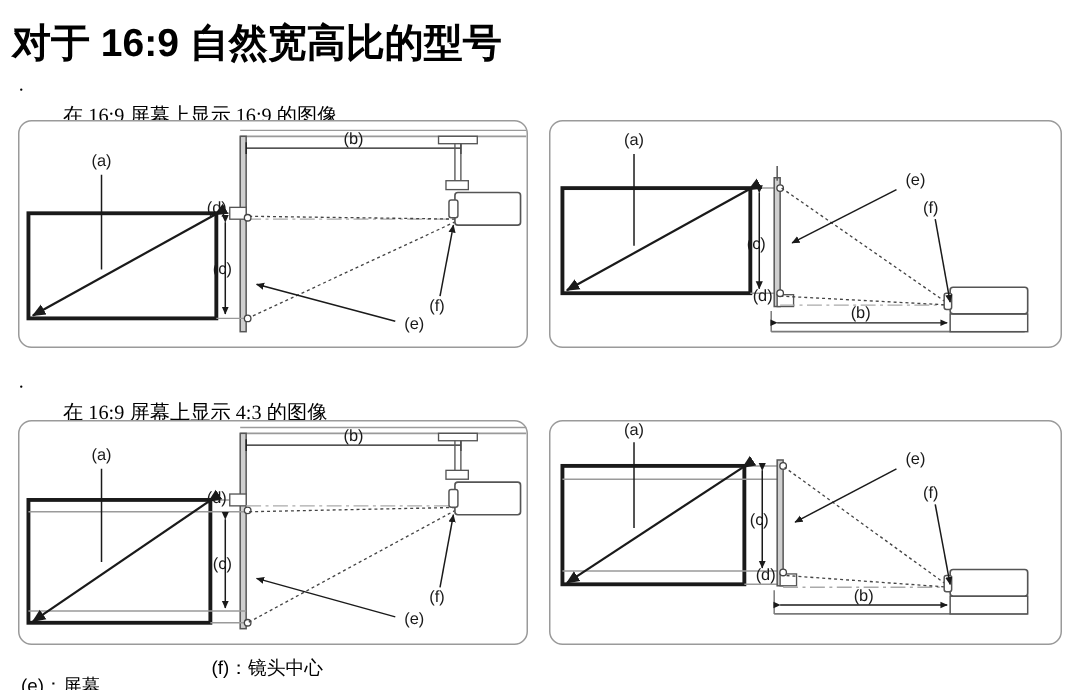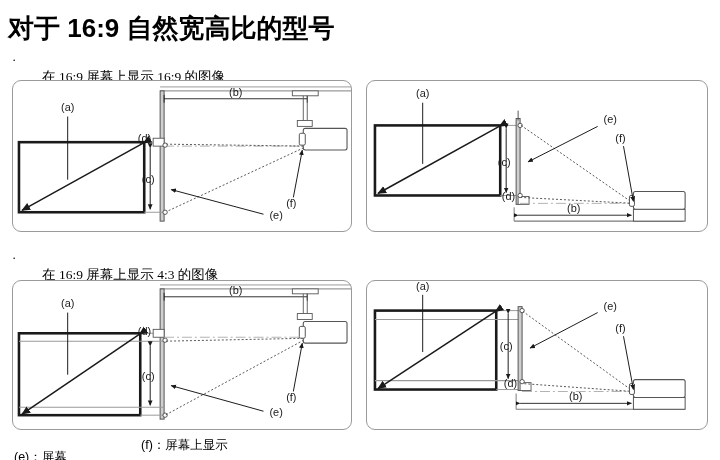--- a/index.html
+++ b/index.html
@@ -342,16 +342,16 @@
       <line x1="232" y1="32" x2="164" y2="68" stroke="#1a1a1a" stroke-width="1" marker-end="url(#thin-br)"></line>
       <text class="lbl" x="238" y="29">(e)</text>
 
       <line x1="258" y1="56" x2="268" y2="110" stroke="#1a1a1a" stroke-width="1" marker-end="url(#thin-br)"></line>
       <text class="lbl" x="255" y="52" text-anchor="middle">(f)</text>
     </svg>
   </div>
 
   <div class="legend">
     <span class="item-e">(e)：屏幕</span>
-    <span class="item-f">(f)：屏幕上显示</span>
+    <span class="item-f">(f)：镜头中心</span>
   </div>
 
 </div>
 
 </body></html>

